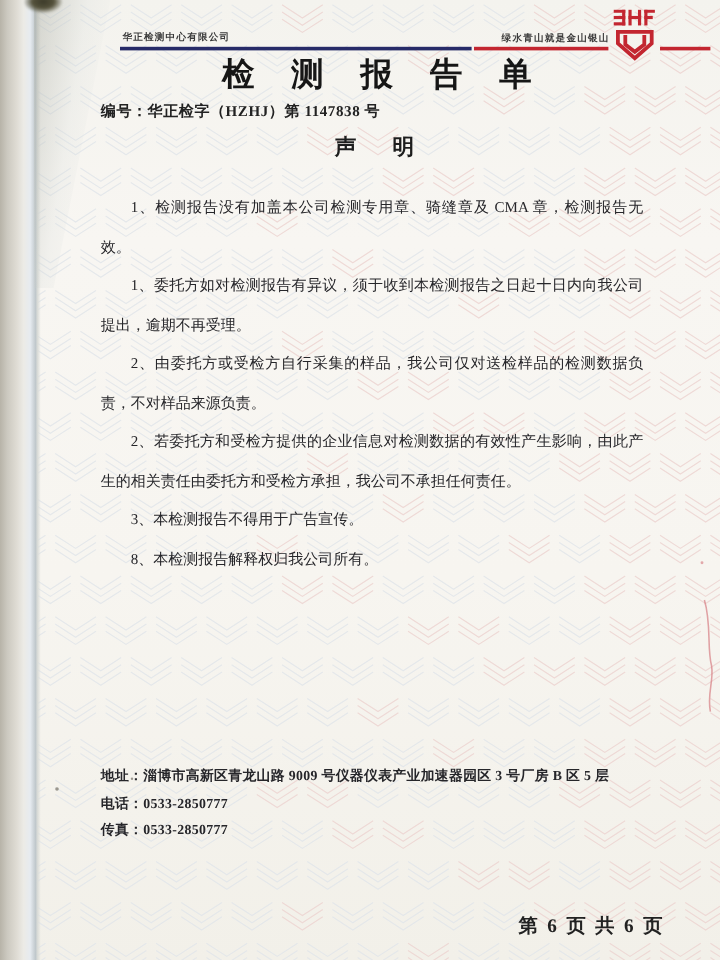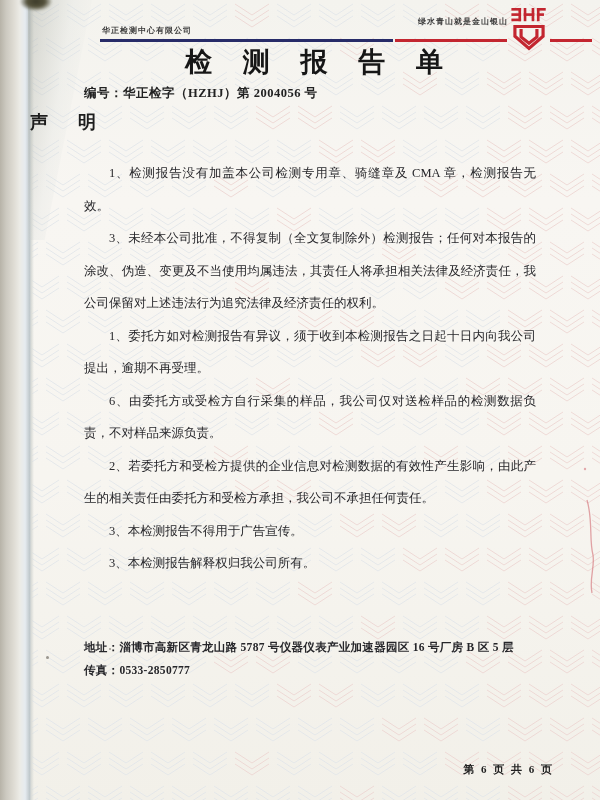--- a/index.html
+++ b/index.html
@@ -28,51 +28,51 @@
     filter:blur(1px);
   }
   .speck{position:absolute;border-radius:50%;background:#9a968e;}
 
   .company{
     position:absolute;left:102px;top:25px;font-size:8px;font-weight:bold;
     letter-spacing:1px;color:#3a3a3a;text-align:right;
   }
   .line-navy{position:absolute;left:100px;top:39px;width:293px;height:3px;background:#272b68;}
   .slogan{
-    position:absolute;left:380px;top:16px;width:128px;text-align:right;
+    position:absolute;left:380px;top:26px;width:128px;text-align:right;
     font-size:8px;font-weight:bold;letter-spacing:1px;color:#3a3a3a;
   }
   .line-red-a{position:absolute;left:395px;top:39px;width:112px;height:3px;background:#c32630;}
   .line-red-b{position:absolute;left:550px;top:39px;width:42px;height:3px;background:#c32630;}
   .logo{position:absolute;left:511px;top:8px;width:36px;height:44px;}
 
   .title{
     position:absolute;left:40px;right:0;top:44px;text-align:center;
     font-size:27px;font-weight:bold;letter-spacing:12px;color:#161616;
   }
   .report-no{
     position:absolute;left:84px;top:85px;font-size:12.5px;font-weight:bold;
     color:#222;letter-spacing:.5px;
   }
   .stmt-title{
-    position:absolute;left:30px;right:0;top:110px;text-align:left;
+    position:absolute;left:30px;right:0;top:110px;text-align:center;
     font-size:18px;font-weight:bold;letter-spacing:6px;color:#1d1d1d;
   }
   .stmt-body{
     position:absolute;left:84px;top:157px;width:452px;
     font-size:12.5px;line-height:32.5px;color:#26262a;text-align:justify;
   }
   .stmt-body p{margin:0;text-indent:2em;}
 
   .contact{
     position:absolute;left:84px;top:636px;font-size:11.5px;font-weight:600;
     line-height:22.5px;color:#26262a;letter-spacing:.3px;
   }
   .pageno{
-    position:absolute;right:46px;top:762px;font-size:11px;font-weight:bold;
+    position:absolute;right:46px;top:762px;font-size:16px;font-weight:bold;
     letter-spacing:2px;color:#222;
   }
   .pen-marks{position:absolute;left:578px;top:455px;width:22px;height:215px;}
 </style>
 </head>
 <body>
 
 <div class="page">
 
   <svg id="wm" class="pattern-layer" width="600" height="800" viewBox="0 0 600 800">
@@ -1377,35 +1377,35 @@
       <rect x="29" y="0" width="10" height="3"></rect>
       <rect x="29" y="6" width="8" height="3"></rect>
     </g>
     <path d="M4 21 H36 V32 L20 46 L4 32 Z" fill="none" stroke="#c32630" stroke-width="3.6"></path>
     <path d="M11 24 V33 L20 40 L29 33 V24" fill="none" stroke="#c32630" stroke-width="3.6"></path>
   </svg>
 
   <div class="line-red-b"></div>
 
   <div class="title">检 测 报 告 单</div>
-  <div class="report-no">编号：华正检字（HZHJ）第 2004056 号</div>
+  <div class="report-no">编号：华正检字（HZHJ）第 1147838 号</div>
   <div class="stmt-title">声　明</div>
 
   <div class="stmt-body">
     <p>1、检测报告没有加盖本公司检测专用章、骑缝章及 CMA 章，检测报告无效。</p>
-    <p>3、未经本公司批准，不得复制（全文复制除外）检测报告；任何对本报告的涂改、伪造、变更及不当使用均属违法，其责任人将承担相关法律及经济责任，我公司保留对上述违法行为追究法律及经济责任的权利。</p>
     <p>1、委托方如对检测报告有异议，须于收到本检测报告之日起十日内向我公司提出，逾期不再受理。</p>
-    <p>6、由委托方或受检方自行采集的样品，我公司仅对送检样品的检测数据负责，不对样品来源负责。</p>
+    <p>2、由委托方或受检方自行采集的样品，我公司仅对送检样品的检测数据负责，不对样品来源负责。</p>
     <p>2、若委托方和受检方提供的企业信息对检测数据的有效性产生影响，由此产生的相关责任由委托方和受检方承担，我公司不承担任何责任。</p>
     <p>3、本检测报告不得用于广告宣传。</p>
-    <p>3、本检测报告解释权归我公司所有。</p>
+    <p>8、本检测报告解释权归我公司所有。</p>
   </div>
 
   <div class="contact">
-    <div>地址：淄博市高新区青龙山路 5787 号仪器仪表产业加速器园区 16 号厂房 B 区 5 层</div>
+    <div>地址：淄博市高新区青龙山路 9009 号仪器仪表产业加速器园区 3 号厂房 B 区 5 层</div>
+    <div>电话：0533-2850777</div>
     <div>传真：0533-2850777</div>
   </div>
 
   <div class="pageno">第 6 页 共 6 页</div>
 
   <svg class="pen-marks" viewBox="0 0 22 215">
     <path d="M9 45 C15 65 11 85 15 100 C17 112 11 124 14 138" fill="none" stroke="#d4747b" stroke-width="1.3" opacity=".65"></path>
     <circle cx="7" cy="14" r="1.2" fill="#d4747b" opacity=".6"></circle>
   </svg>
 

